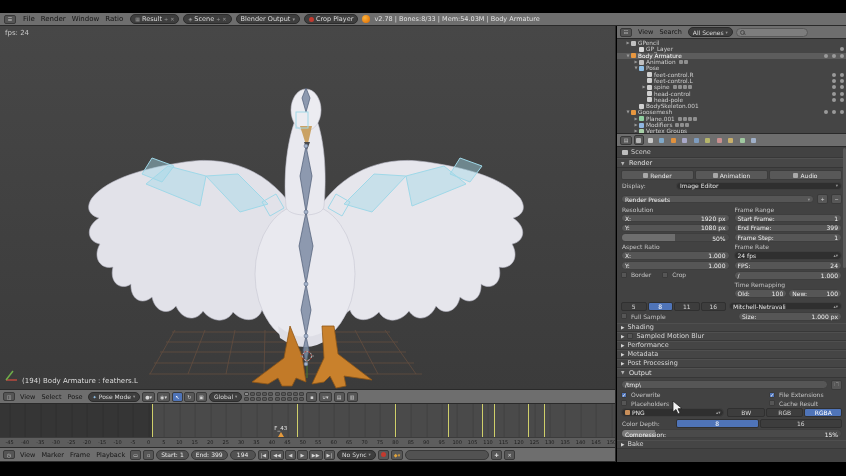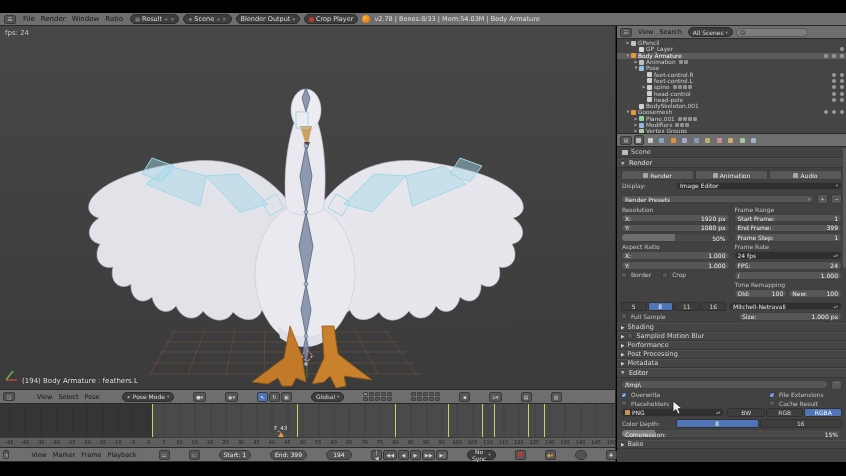--- a/index.html
+++ b/index.html
@@ -27,21 +27,21 @@
 
   
   .viewport { position:absolute; top:26px; left:0; width:616px; height:363px;
     background:linear-gradient(#474747,#3b3b3b); border-right:1px solid #2a2a2a; overflow:hidden; }
   .vp-overlay-fps { position:absolute; top:3px; left:5px; font-size:7px; color:#c8c8c8; }
   .vp-overlay-status { position:absolute; bottom:4px; left:22px; font-size:7px; color:#dcdcdc; }
   .vp-axis { position:absolute; bottom:6px; left:4px; width:16px; height:16px; }
 
   .vp-header, .tl-header { position:absolute; left:0; width:616px; height:15px; background:#6e6e6e;
     border-top:1px solid #2a2a2a; border-bottom:1px solid #2a2a2a; display:flex; align-items:center;
-    gap:19px; padding:0 3px; font-size:6.5px; color:#151515; border-right:1px solid #2a2a2a;text-align:center;}
+    gap:2px; padding:0 3px; font-size:6.5px; color:#151515; border-right:1px solid #2a2a2a;}
   .vp-header { top:389px; }
   .tl-header { top:447px; }
   .sm-btn { background:#575757; border:1px solid #3a3a3a; border-radius:2px; height:10px; min-width:11px;
     display:flex; align-items:center; justify-content:center; color:#d5d5d5; font-size:5px; padding:0 2px; }
   .sm-pill { display:flex; align-items:center; gap:2px; background:#3e3e3e; border:1px solid #2c2c2c;
     border-radius:6px; color:#dcdcdc; font-size:6px; padding:0 4px; height:10px; }
   .field-pill { display:flex; align-items:center; gap:2px; background:#525252; border:1px solid #3a3a3a;
     border-radius:6px; color:#ececec; font-size:6px; padding:0 4px; height:10px; }
   .manip { display:flex; gap:1px; }
   .manip .sm-btn.active { background:#4f74b8; color:#fff; }
@@ -745,31 +745,31 @@
             <span class="tri" style="font-size: 4.5px;">▶</span>
             <span class="cb"></span>
             <span>Sampled Motion Blur</span>
           </div>
           <div class="collapsed">
             <span class="tri" style="font-size: 4.5px;">▶</span>
             <span>Performance</span>
           </div>
           <div class="collapsed">
             <span class="tri" style="font-size: 4.5px;">▶</span>
-            <span>Post Processing</span>
+            <span>Metadata</span>
           </div>
           <div class="collapsed">
             <span class="tri" style="font-size: 4.5px;">▶</span>
-            <span>Metadata</span>
+            <span>Post Processing</span>
           </div>
         </div>
 
       <div class="panel-hdr">
         <span class="tri">▼</span>
-        <span>Editor</span>
+        <span>Output</span>
       </div>
       <div class="panel-body">
         <div class="row2">
           <div class="f" style="flex:1">
             <span>/tmp\</span>
           </div>
           <div class="sm-btn">🗀</div>
         </div>
         <div class="row2">
           <span class="cb checked">✓</span>

